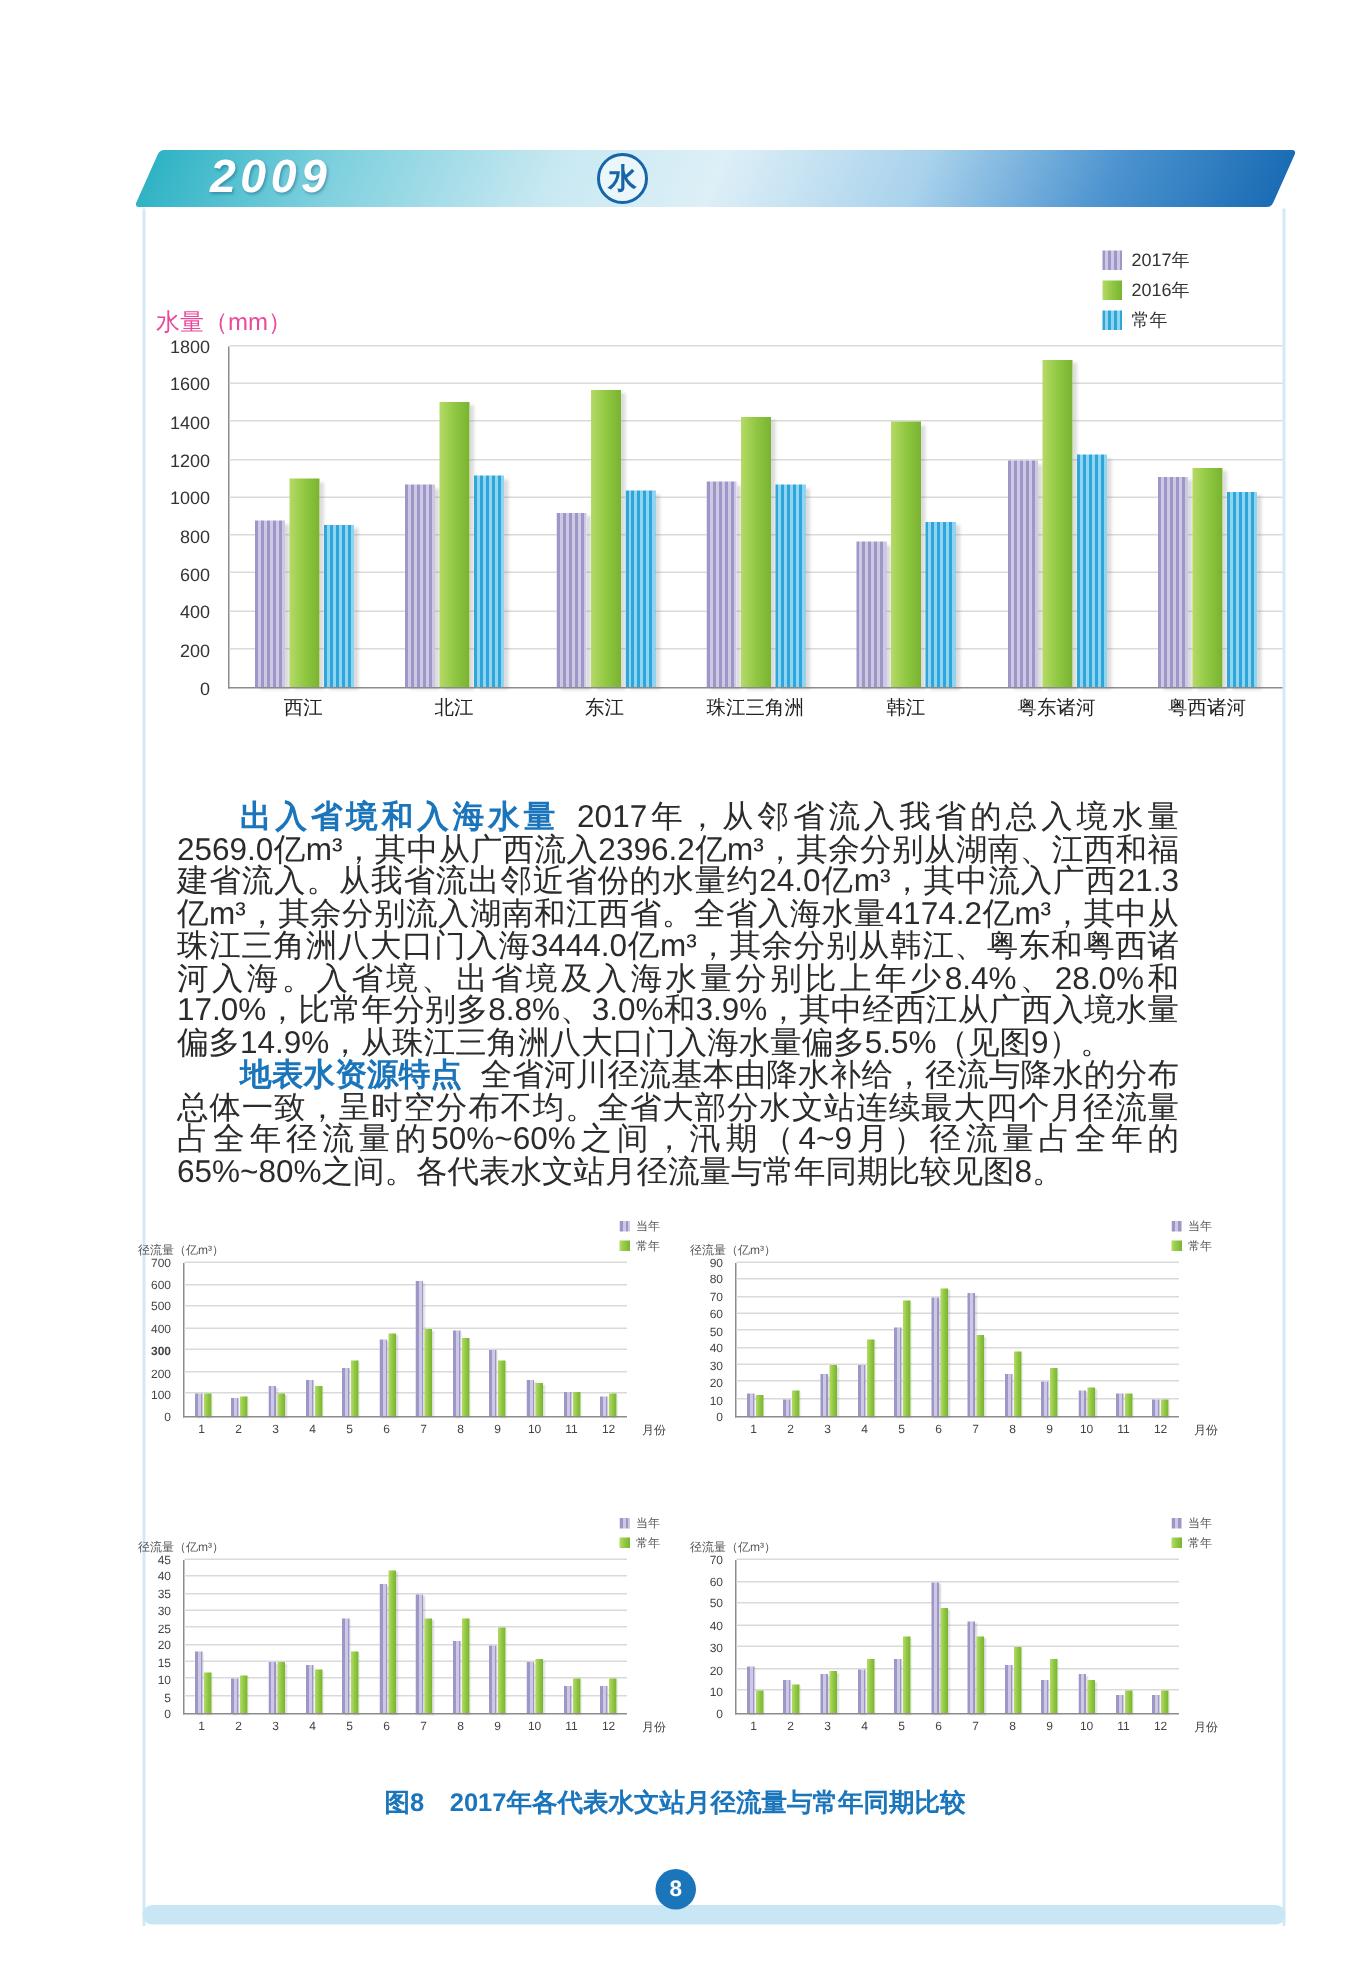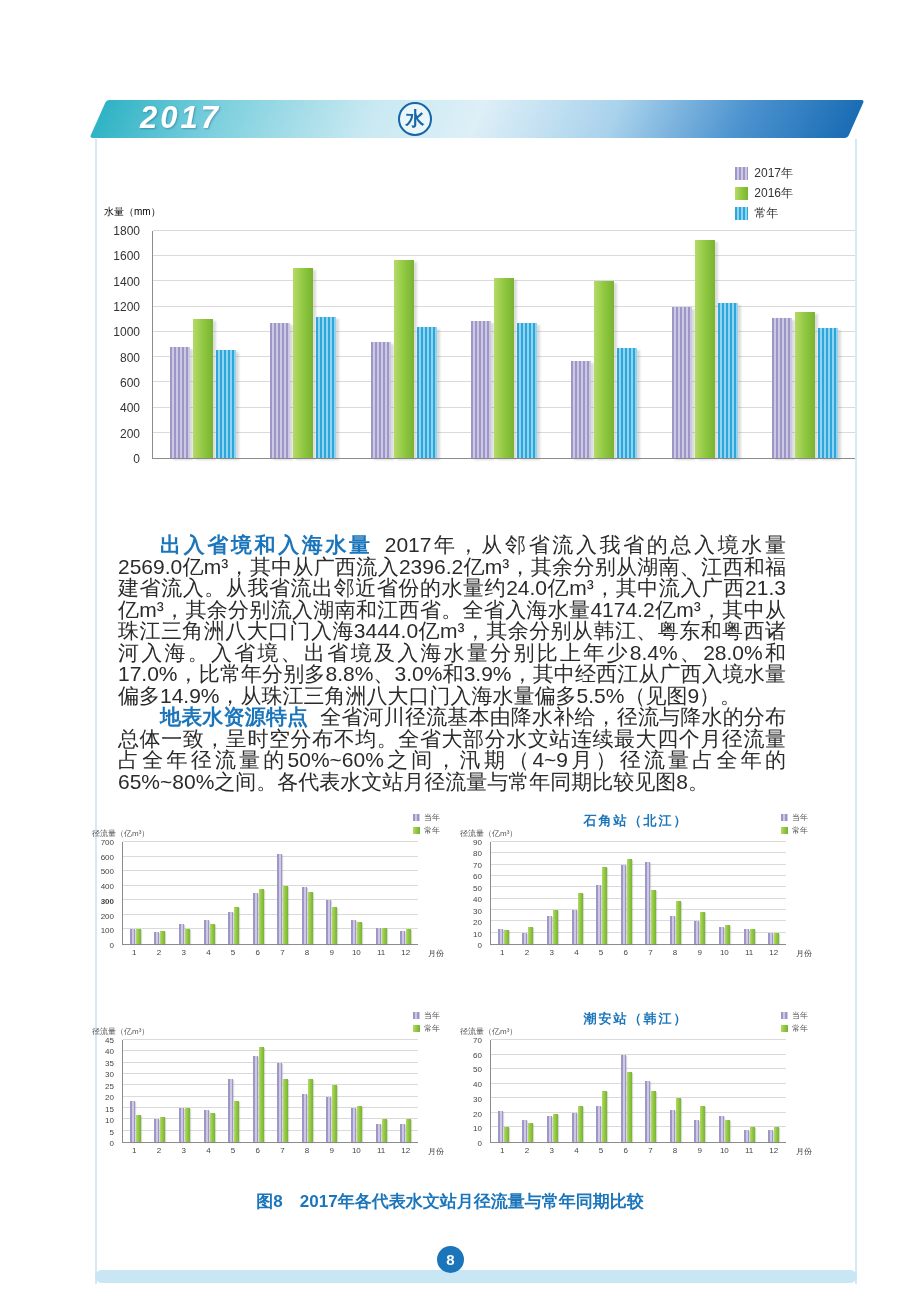--- a/index.html
+++ b/index.html
@@ -39,21 +39,21 @@
   .gridline{position:absolute;left:0;right:0;height:1px;background:#dadada;}
   .groups{position:absolute;inset:0;display:flex;}
   .group{flex:1;display:flex;align-items:flex-end;justify-content:center;gap:3px;}
   .bar{box-shadow:3px 2px 2px rgba(130,130,130,.28);}
   .yticks{position:absolute;top:0;height:100%;}
   .ytick{position:absolute;right:6px;transform:translateY(50%);font-size:12px;color:#333;}
 
   
   .fig7{position:absolute;top:163px;left:100px;width:757px;height:335px;}
   .fig7 .legend{position:absolute;top:2px;right:64px;display:flex;flex-direction:column;gap:3px;}
-  .fig7 .ylabel{position:absolute;left:4px;top:42px;font-size:10px;color:#000000;}
+  .fig7 .ylabel{position:absolute;left:4px;top:42px;font-size:16px;color:#ec4899;}
   .fig7 .plotwrap{position:absolute;left:52px;top:68px;width:703px;height:228px;}
   .fig7 .yticks{left:-48px;width:42px;}
   .fig7 .bar{width:20px;}
   .fig7 .xlabels{position:absolute;left:52px;top:300px;width:703px;display:flex;}
   .fig7 .xlab{flex:1;text-align:center;font-size:13px;color:#222;}
 
   
   .caption{position:absolute;width:100%;text-align:center;color:#1b75bb;font-weight:bold;
            font-size:17px;}
   #fig7-caption{top:504px;}
@@ -86,21 +86,21 @@
 </style>
 </head>
 <body>
 
 <div class="page">
 
   <div class="frame"></div>
 
   <div class="band">
     <div class="band-bg"></div>
-    <div class="band-year">2017</div>
+    <div class="band-year">2009</div>
     <div class="band-logo">
       <span>水</span>
     </div>
   </div>
 
   <div class="fig7">
     <div class="legend">
         <div class="legrow">
           <span class="swatch s0"></span>
           <span>2017年</span>
@@ -170,20 +170,29 @@
               <div class="bar s2" style="height: 68.3333%;"></div>
             </div>
             <div class="group">
               <div class="bar s0" style="height: 61.6667%;"></div>
               <div class="bar s1" style="height: 64.4444%;"></div>
               <div class="bar s2" style="height: 57.2222%;"></div>
             </div>
           </div>
         </div>
     </div>
+    <div class="xlabels">
+        <span class="xlab">西江</span>
+        <span class="xlab">北江</span>
+        <span class="xlab">东江</span>
+        <span class="xlab">珠江三角洲</span>
+        <span class="xlab">韩江</span>
+        <span class="xlab">粤东诸河</span>
+        <span class="xlab">粤西诸河</span>
+      </div>
   </div>
 
 
   <div class="textblock">
     <p class="para"><span class="lead">出入省境和入海水量</span><span>2017年，从邻省流入我省的总入境水量2569.0亿m³，其中从广西流入2396.2亿m³，其余分别从湖南、江西和福建省流入。从我省流出邻近省份的水量约24.0亿m³，其中流入广西21.3亿m³，其余分别流入湖南和江西省。全省入海水量4174.2亿m³，其中从珠江三角洲八大口门入海3444.0亿m³，其余分别从韩江、粤东和粤西诸河入海。入省境、出省境及入海水量分别比上年少8.4%、28.0%和17.0%，比常年分别多8.8%、3.0%和3.9%，其中经西江从广西入境水量偏多14.9%，从珠江三角洲八大口门入海水量偏多5.5%（见图9）。</span></p>
     <p class="para"><span class="lead">地表水资源特点</span><span>全省河川径流基本由降水补给，径流与降水的分布总体一致，呈时空分布不均。全省大部分水文站连续最大四个月径流量占全年径流量的50%~60%之间，汛期（4~9月）径流量占全年的65%~80%之间。各代表水文站月径流量与常年同期比较见图8。</span></p>
   </div>
 
   <div class="fig8-grid">
 
@@ -281,21 +290,20 @@
           <span class="xlab">8</span>
           <span class="xlab">9</span>
           <span class="xlab">10</span>
           <span class="xlab">11</span>
           <span class="xlab">12</span>
           <span class="xsuffix">月份</span>
         </div>
     </div>
 
     <div class="schart">
-      <div class="stitle">石角站（北江）</div>
       <div class="legend">
           <div class="legrow">
             <span class="swatch s0"></span>
             <span>当年</span>
           </div>
           <div class="legrow">
             <span class="swatch s1"></span>
             <span>常年</span>
           </div>
         </div>
@@ -490,21 +498,20 @@
           <span class="xlab">8</span>
           <span class="xlab">9</span>
           <span class="xlab">10</span>
           <span class="xlab">11</span>
           <span class="xlab">12</span>
           <span class="xsuffix">月份</span>
         </div>
     </div>
 
     <div class="schart">
-      <div class="stitle">潮安站（韩江）</div>
       <div class="legend">
           <div class="legrow">
             <span class="swatch s0"></span>
             <span>当年</span>
           </div>
           <div class="legrow">
             <span class="swatch s1"></span>
             <span>常年</span>
           </div>
         </div>

